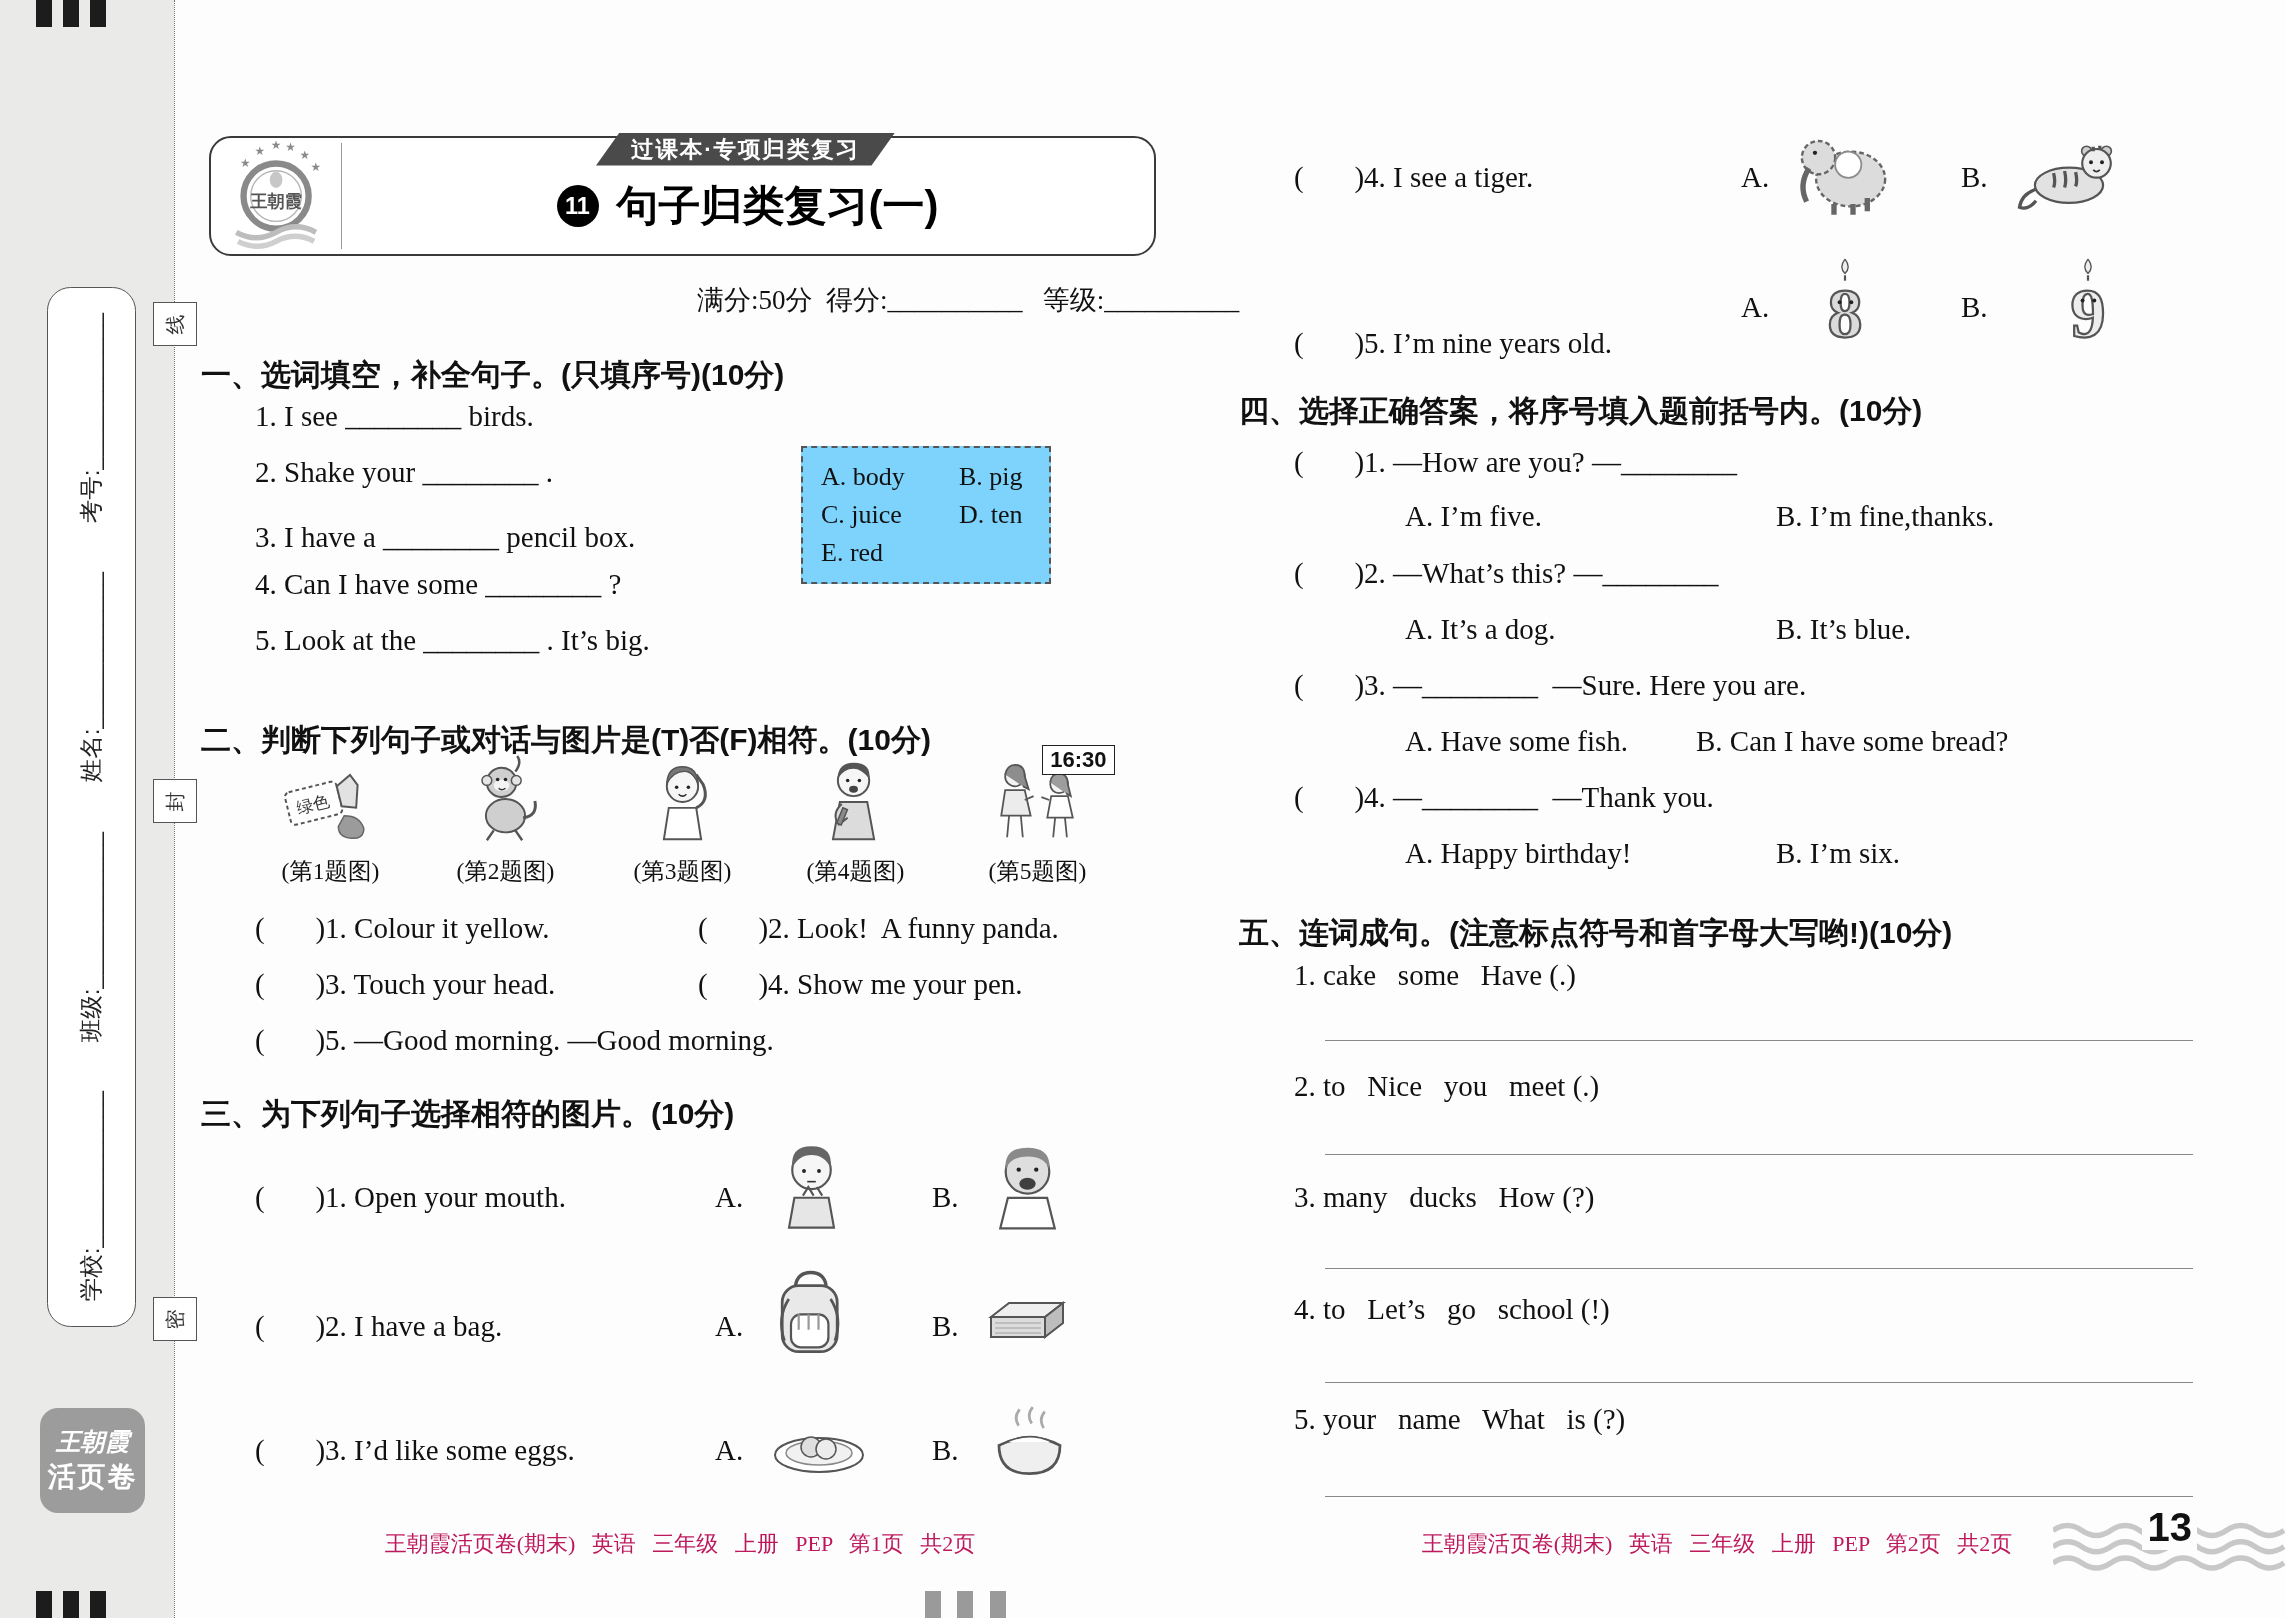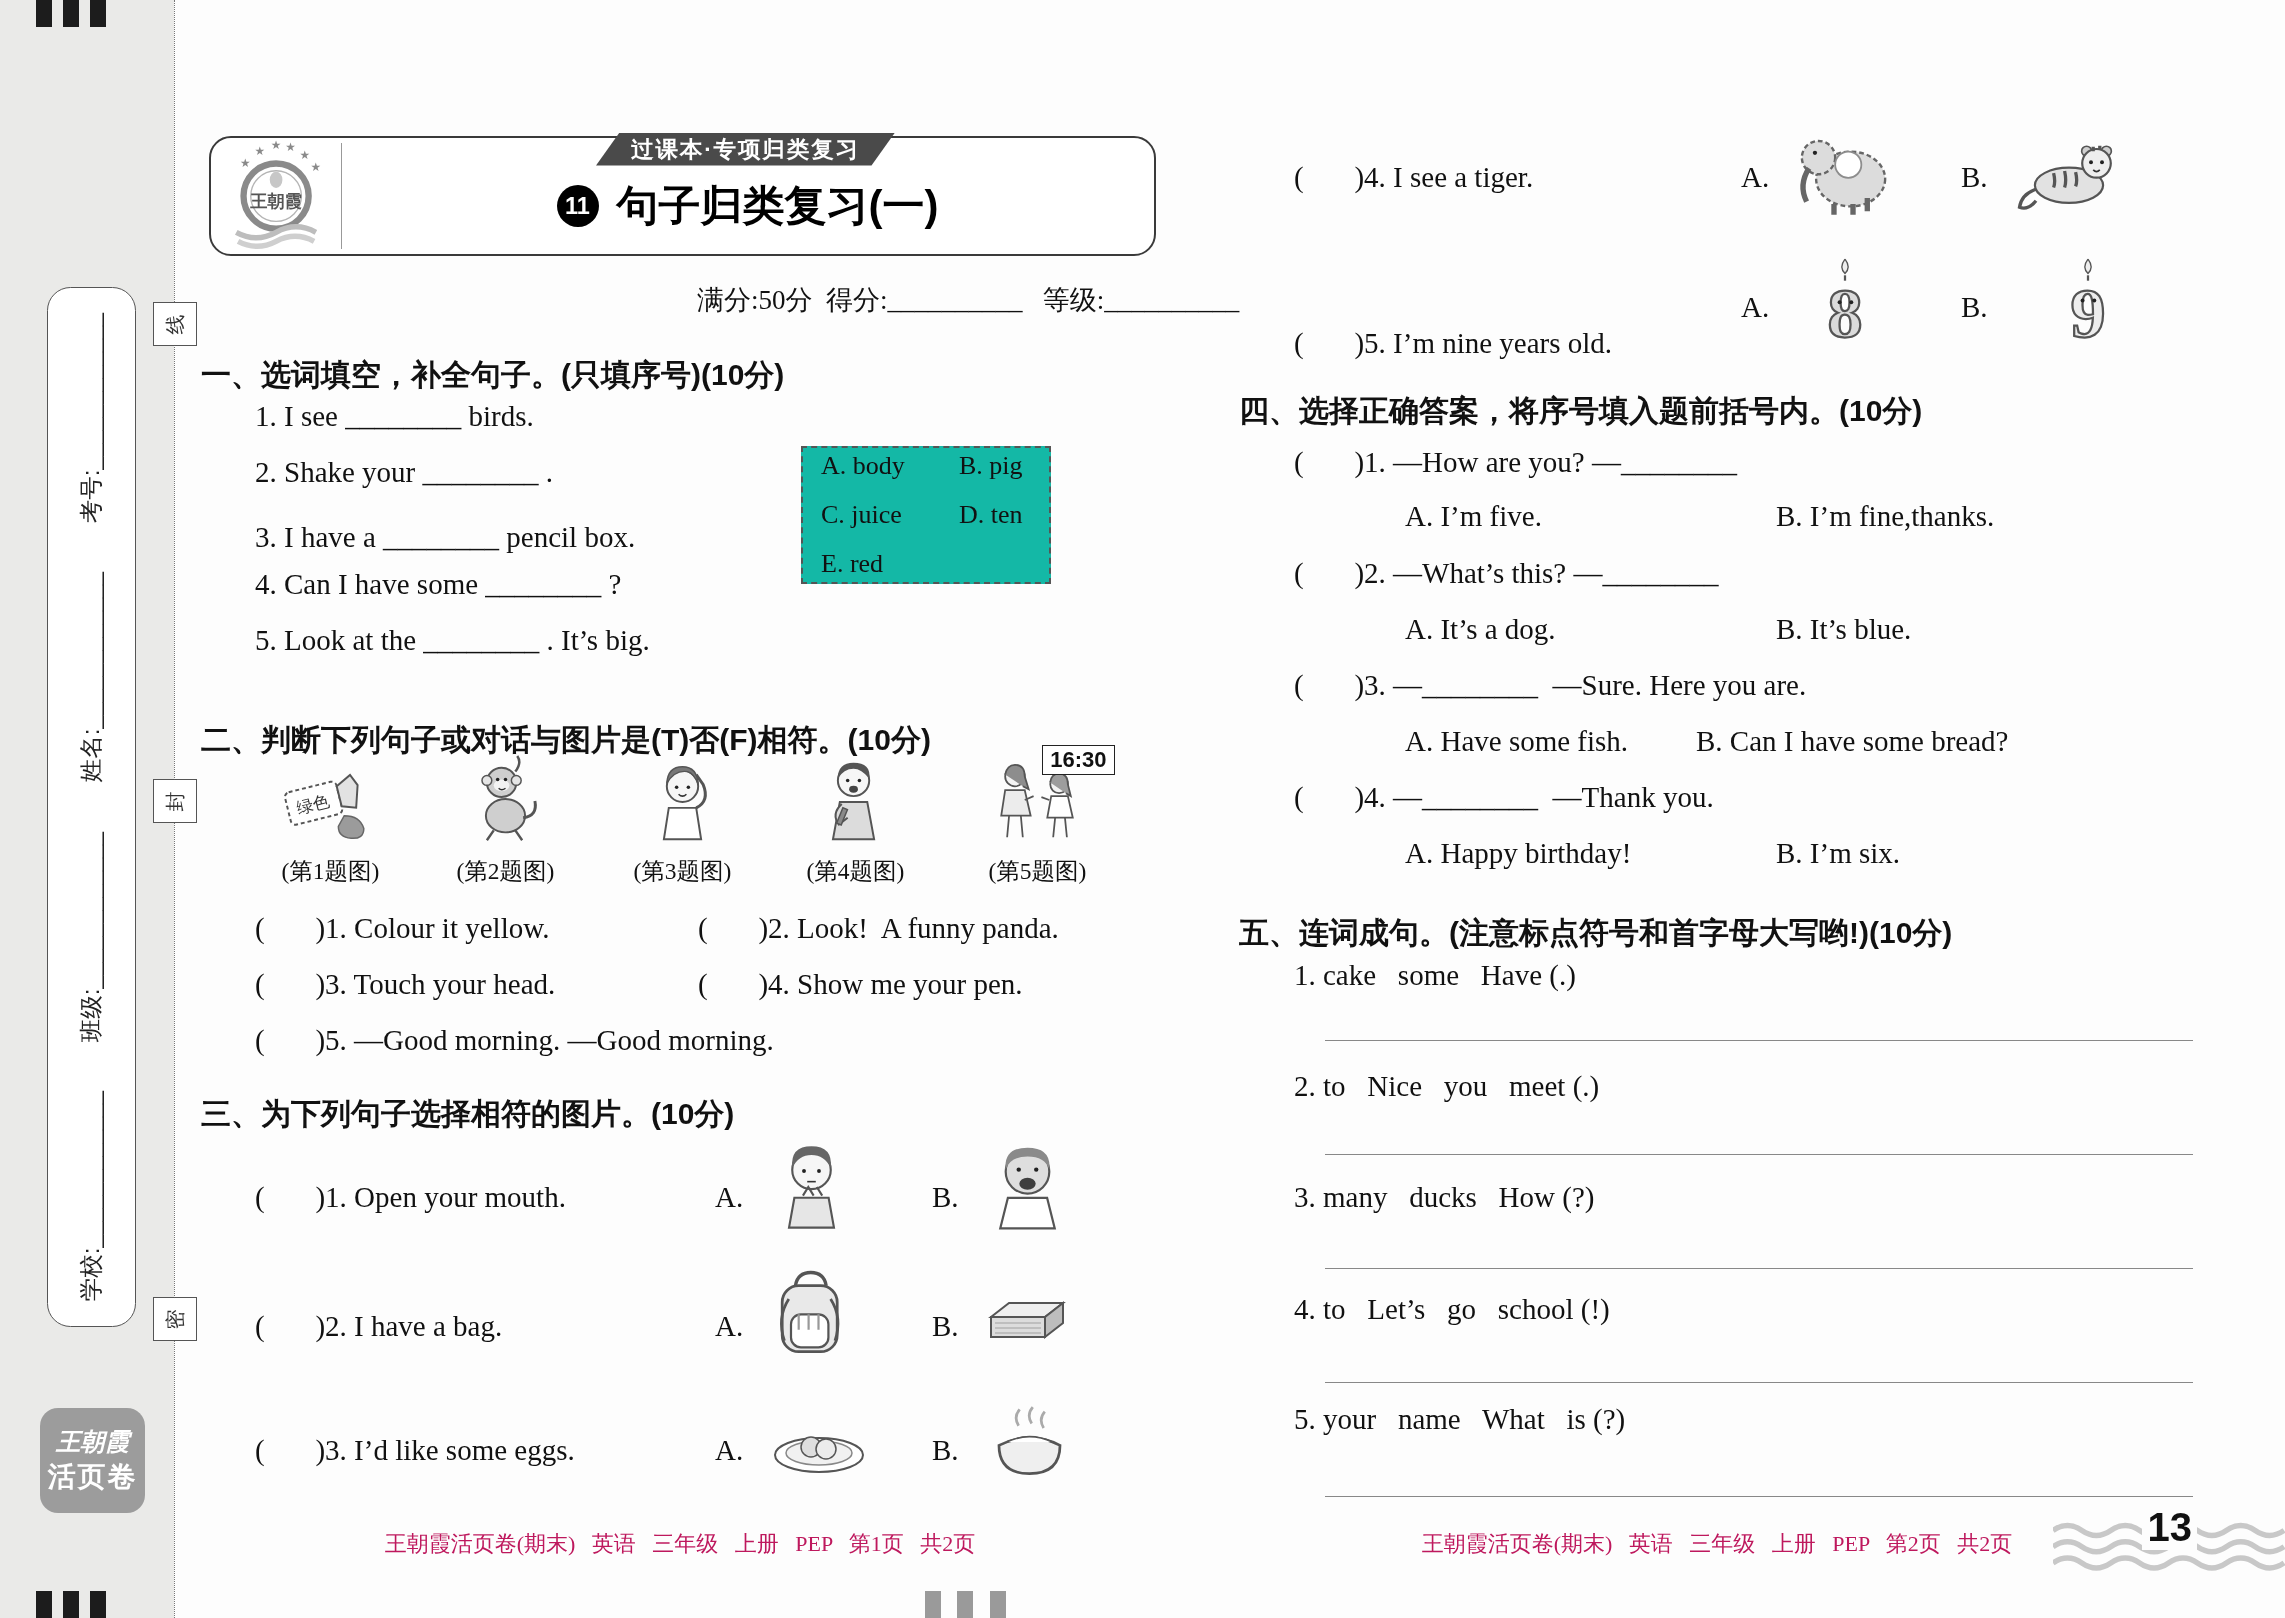--- a/index.html
+++ b/index.html
@@ -35,22 +35,22 @@
          font:bold 23.5px "Liberation Sans","DejaVu Sans",sans-serif;}
   .bigtitle{font:bold 42px "Liberation Sans","DejaVu Sans",sans-serif;color:#000;white-space:pre;}
   .emblem{position:absolute;left:9px;top:1.8px;width:114px;height:110px;}
   
   .t{position:absolute;white-space:pre;}
   .serif32{font:29px "Liberation Serif","DejaVu Serif",serif;}
   .sec{font:bold 30px "Liberation Sans","DejaVu Sans",sans-serif;}
   .score{font:27px "Liberation Serif","DejaVu Serif",serif;}
   .foot{font:22px "Liberation Serif","DejaVu Serif",serif;color:#be185d;}
   
-  .wordbox{position:absolute;left:801px;top:446px;width:250px;height:138px;border:2.7px dashed #555;background:#14b8a6;
-           display:grid;grid-template-columns:138px 1fr;align-content:center;row-gap:19px;padding:5.4px 0 5.4px 18px;box-sizing:border-box;}
+  .wordbox{position:absolute;left:801px;top:446px;width:250px;height:138px;border:2.7px dashed #555;background:#7dd3fc;
+           display:grid;grid-template-columns:138px 1fr;align-content:center;row-gap:8px;padding:5.4px 0 5.4px 18px;box-sizing:border-box;}
   .wordbox div{font:26px "Liberation Serif","DejaVu Serif",serif;white-space:pre;}
   
   .pic{position:absolute;width:145px;text-align:center;}
   .pic .art{width:125px;height:98px;margin:0 auto;}
   .pic .cap{font:23.5px "Liberation Serif","DejaVu Serif",serif;margin-top:3.6px;white-space:pre;}
   .iconbox{position:absolute;}
   .iconbox svg{width:100%;height:100%;}
   .timebox{position:absolute;left:1042px;top:745px;border:1.8px solid #222;background:#fff;
            font:bold 22px "Liberation Sans","DejaVu Sans",sans-serif;padding:0.9px 7.2px;}
   .ansline{position:absolute;height:0;border-top:1.8px solid #888;}

